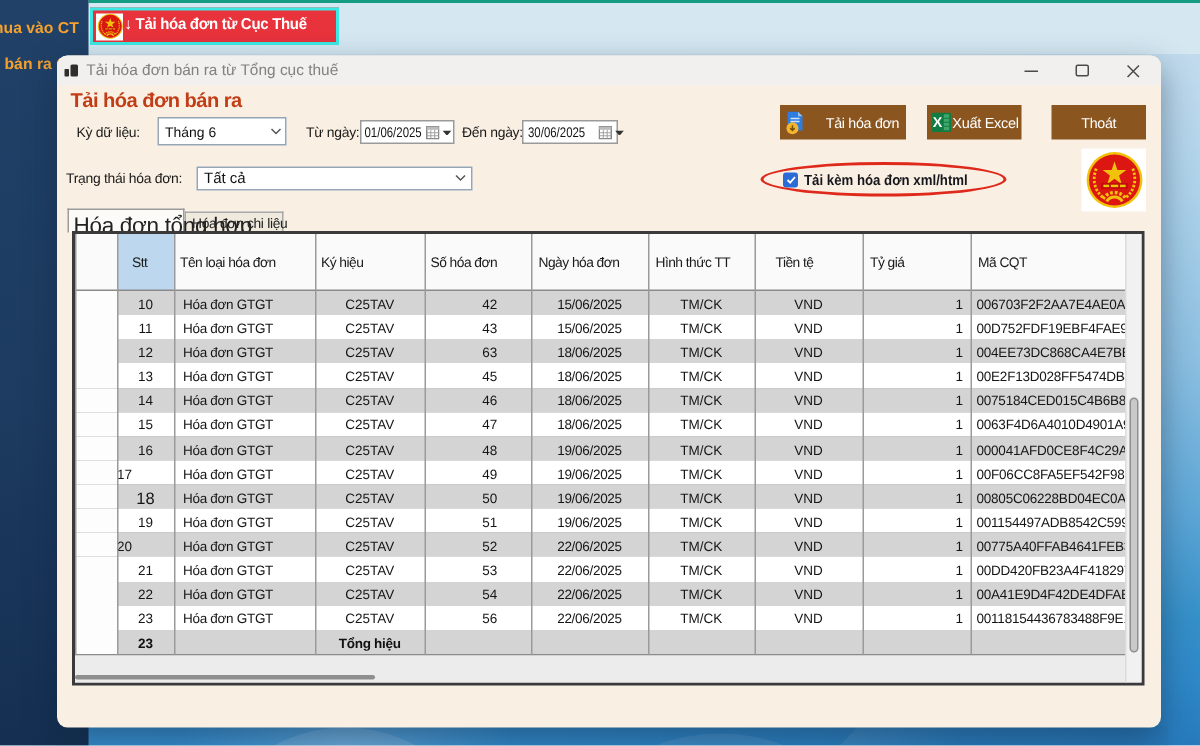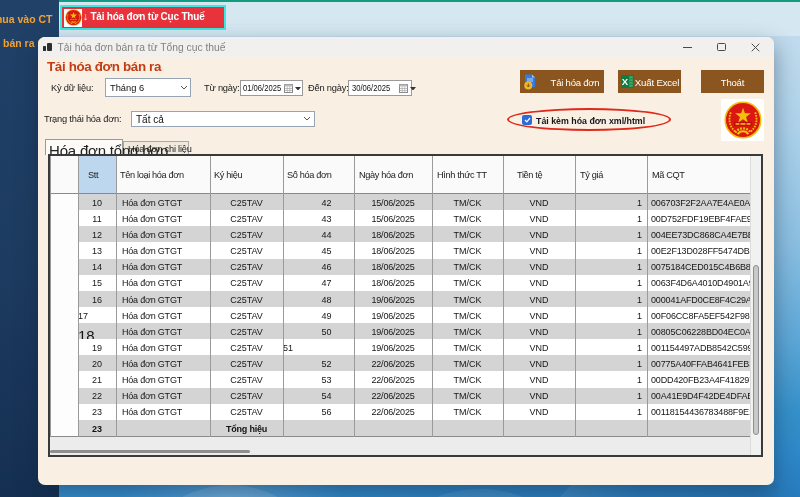--- a/index.html
+++ b/index.html
@@ -170,21 +170,21 @@
 <div class="a" style="left:432px;top:213.8px;width:71px;text-align:center;font-size:9px;color:#151515;white-space:nowrap">TM/CK</div>
 <div class="a" style="left:503px;top:213.8px;width:72px;text-align:center;font-size:9px;color:#151515;white-space:nowrap">VND</div>
 <div class="a" style="left:575px;top:213.8px;width:67px;text-align:right;font-size:9px;color:#151515;white-space:nowrap">1</div>
 <div class="a" style="left:651px;top:213.8px;width:99px;overflow:hidden;font-size:9px;color:#151515;letter-spacing:-0.15px;white-space:nowrap">00D752FDF19EBF4FAE9A6B</div>
 <div class="a" style="left:50px;top:226.3px;width:700px;height:1px;background:#8a8a8a"></div>
 <div class="a" style="left:78px;top:226.3px;width:672px;height:16.13px;background:#d4d4d4"></div>
 <div class="a" style="left:50px;top:226.3px;width:28px;height:16.13px;background:#fdfdfd"></div>
 <div class="a" style="left:78px;top:230.0px;width:38px;text-align:center;font-size:9px;color:#151515;white-space:nowrap">12</div>
 <div class="a" style="left:122px;top:230.0px;font-size:9px;color:#151515;letter-spacing:-0.2px;white-space:nowrap">Hóa đơn GTGT</div>
 <div class="a" style="left:210px;top:230.0px;width:73px;text-align:center;font-size:9px;color:#151515;white-space:nowrap">C25TAV</div>
-<div class="a" style="left:283px;top:230.0px;width:87px;text-align:center;font-size:9px;color:#151515;white-space:nowrap">44</div>
+<div class="a" style="left:283px;top:230.0px;width:87px;text-align:center;font-size:9px;color:#151515;white-space:nowrap">63</div>
 <div class="a" style="left:354px;top:230.0px;width:78px;text-align:center;font-size:9px;color:#151515;letter-spacing:-0.2px;white-space:nowrap">18/06/2025</div>
 <div class="a" style="left:432px;top:230.0px;width:71px;text-align:center;font-size:9px;color:#151515;white-space:nowrap">TM/CK</div>
 <div class="a" style="left:503px;top:230.0px;width:72px;text-align:center;font-size:9px;color:#151515;white-space:nowrap">VND</div>
 <div class="a" style="left:575px;top:230.0px;width:67px;text-align:right;font-size:9px;color:#151515;white-space:nowrap">1</div>
 <div class="a" style="left:651px;top:230.0px;width:99px;overflow:hidden;font-size:9px;color:#151515;letter-spacing:-0.15px;white-space:nowrap">004EE73DC868CA4E7BB3C1</div>
 <div class="a" style="left:50px;top:242.4px;width:700px;height:1px;background:#8a8a8a"></div>
 <div class="a" style="left:78px;top:242.4px;width:672px;height:16.13px;background:#ffffff"></div>
 <div class="a" style="left:50px;top:242.4px;width:28px;height:16.13px;background:#fdfdfd"></div>
 <div class="a" style="left:78px;top:246.1px;width:38px;text-align:center;font-size:9px;color:#151515;white-space:nowrap">13</div>
 <div class="a" style="left:122px;top:246.1px;font-size:9px;color:#151515;letter-spacing:-0.2px;white-space:nowrap">Hóa đơn GTGT</div>
@@ -239,45 +239,45 @@
 <div class="a" style="left:210px;top:310.6px;width:73px;text-align:center;font-size:9px;color:#151515;white-space:nowrap">C25TAV</div>
 <div class="a" style="left:283px;top:310.6px;width:87px;text-align:center;font-size:9px;color:#151515;white-space:nowrap">49</div>
 <div class="a" style="left:354px;top:310.6px;width:78px;text-align:center;font-size:9px;color:#151515;letter-spacing:-0.2px;white-space:nowrap">19/06/2025</div>
 <div class="a" style="left:432px;top:310.6px;width:71px;text-align:center;font-size:9px;color:#151515;white-space:nowrap">TM/CK</div>
 <div class="a" style="left:503px;top:310.6px;width:72px;text-align:center;font-size:9px;color:#151515;white-space:nowrap">VND</div>
 <div class="a" style="left:575px;top:310.6px;width:67px;text-align:right;font-size:9px;color:#151515;white-space:nowrap">1</div>
 <div class="a" style="left:651px;top:310.6px;width:99px;overflow:hidden;font-size:9px;color:#151515;letter-spacing:-0.15px;white-space:nowrap">00F06CC8FA5EF542F98F6A</div>
 <div class="a" style="left:50px;top:323.0px;width:700px;height:1px;background:#8a8a8a"></div>
 <div class="a" style="left:78px;top:323.0px;width:672px;height:16.13px;background:#d4d4d4"></div>
 <div class="a" style="left:50px;top:323.0px;width:28px;height:16.13px;background:#fdfdfd"></div>
-<div class="a" style="left:78px;top:326.7px;width:38px;font-size:15px;color:#151515;white-space:nowrap">18</div>
+<div class="a" style="left:78px;top:326.7px;width:38px;text-align:center;font-size:11px;color:#151515;white-space:nowrap">18</div>
 <div class="a" style="left:122px;top:326.7px;font-size:9px;color:#151515;letter-spacing:-0.2px;white-space:nowrap">Hóa đơn GTGT</div>
 <div class="a" style="left:210px;top:326.7px;width:73px;text-align:center;font-size:9px;color:#151515;white-space:nowrap">C25TAV</div>
 <div class="a" style="left:283px;top:326.7px;width:87px;text-align:center;font-size:9px;color:#151515;white-space:nowrap">50</div>
 <div class="a" style="left:354px;top:326.7px;width:78px;text-align:center;font-size:9px;color:#151515;letter-spacing:-0.2px;white-space:nowrap">19/06/2025</div>
 <div class="a" style="left:432px;top:326.7px;width:71px;text-align:center;font-size:9px;color:#151515;white-space:nowrap">TM/CK</div>
 <div class="a" style="left:503px;top:326.7px;width:72px;text-align:center;font-size:9px;color:#151515;white-space:nowrap">VND</div>
 <div class="a" style="left:575px;top:326.7px;width:67px;text-align:right;font-size:9px;color:#151515;white-space:nowrap">1</div>
 <div class="a" style="left:651px;top:326.7px;width:99px;overflow:hidden;font-size:9px;color:#151515;letter-spacing:-0.15px;white-space:nowrap">00805C06228BD04EC0A851</div>
 <div class="a" style="left:50px;top:339.2px;width:700px;height:1px;background:#8a8a8a"></div>
 <div class="a" style="left:78px;top:339.2px;width:672px;height:16.13px;background:#ffffff"></div>
 <div class="a" style="left:50px;top:339.2px;width:28px;height:16.13px;background:#fdfdfd"></div>
 <div class="a" style="left:78px;top:342.9px;width:38px;text-align:center;font-size:9px;color:#151515;white-space:nowrap">19</div>
 <div class="a" style="left:122px;top:342.9px;font-size:9px;color:#151515;letter-spacing:-0.2px;white-space:nowrap">Hóa đơn GTGT</div>
 <div class="a" style="left:210px;top:342.9px;width:73px;text-align:center;font-size:9px;color:#151515;white-space:nowrap">C25TAV</div>
-<div class="a" style="left:283px;top:342.9px;width:87px;font-size:9px;color:#151515;white-space:nowrap">51</div>
+<div class="a" style="left:283px;top:342.9px;width:87px;text-align:center;font-size:9px;color:#151515;white-space:nowrap">51</div>
 <div class="a" style="left:354px;top:342.9px;width:78px;text-align:center;font-size:9px;color:#151515;letter-spacing:-0.2px;white-space:nowrap">19/06/2025</div>
 <div class="a" style="left:432px;top:342.9px;width:71px;text-align:center;font-size:9px;color:#151515;white-space:nowrap">TM/CK</div>
 <div class="a" style="left:503px;top:342.9px;width:72px;text-align:center;font-size:9px;color:#151515;white-space:nowrap">VND</div>
 <div class="a" style="left:575px;top:342.9px;width:67px;text-align:right;font-size:9px;color:#151515;white-space:nowrap">1</div>
 <div class="a" style="left:651px;top:342.9px;width:99px;overflow:hidden;font-size:9px;color:#151515;letter-spacing:-0.15px;white-space:nowrap">001154497ADB8542C599F9</div>
 <div class="a" style="left:50px;top:355.3px;width:700px;height:1px;background:#8a8a8a"></div>
 <div class="a" style="left:78px;top:355.3px;width:672px;height:16.13px;background:#d4d4d4"></div>
 <div class="a" style="left:50px;top:355.3px;width:28px;height:16.13px;background:#fdfdfd"></div>
-<div class="a" style="left:78px;top:359.0px;width:38px;text-align:center;font-size:9px;color:#151515;white-space:nowrap">20</div>
+<div class="a" style="left:78px;top:359.0px;width:38px;text-align:left;font-size:9px;color:#151515;white-space:nowrap">20</div>
 <div class="a" style="left:122px;top:359.0px;font-size:9px;color:#151515;letter-spacing:-0.2px;white-space:nowrap">Hóa đơn GTGT</div>
 <div class="a" style="left:210px;top:359.0px;width:73px;text-align:center;font-size:9px;color:#151515;white-space:nowrap">C25TAV</div>
 <div class="a" style="left:283px;top:359.0px;width:87px;text-align:center;font-size:9px;color:#151515;white-space:nowrap">52</div>
 <div class="a" style="left:354px;top:359.0px;width:78px;text-align:center;font-size:9px;color:#151515;letter-spacing:-0.2px;white-space:nowrap">22/06/2025</div>
 <div class="a" style="left:432px;top:359.0px;width:71px;text-align:center;font-size:9px;color:#151515;white-space:nowrap">TM/CK</div>
 <div class="a" style="left:503px;top:359.0px;width:72px;text-align:center;font-size:9px;color:#151515;white-space:nowrap">VND</div>
 <div class="a" style="left:575px;top:359.0px;width:67px;text-align:right;font-size:9px;color:#151515;white-space:nowrap">1</div>
 <div class="a" style="left:651px;top:359.0px;width:99px;overflow:hidden;font-size:9px;color:#151515;letter-spacing:-0.15px;white-space:nowrap">00775A40FFAB4641FEB328</div>
 <div class="a" style="left:50px;top:371.4px;width:700px;height:1px;background:#8a8a8a"></div>
 <div class="a" style="left:78px;top:371.4px;width:672px;height:16.13px;background:#ffffff"></div>

